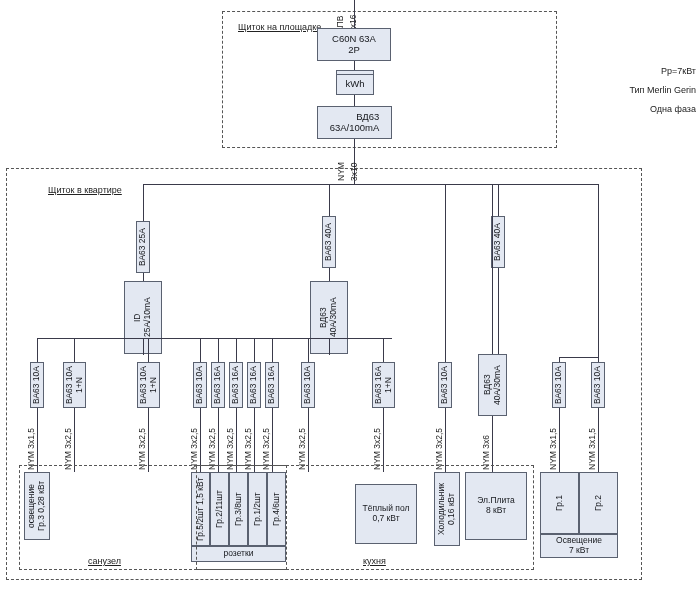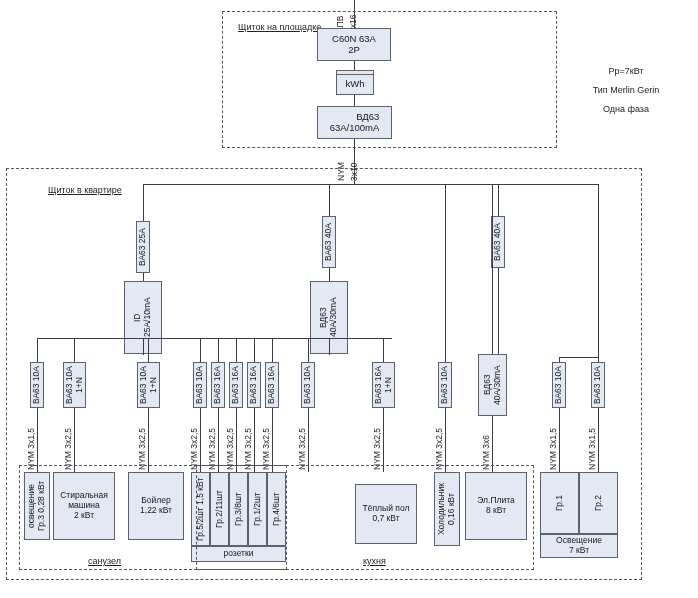--- a/index.html
+++ b/index.html
@@ -1,21 +1,21 @@
 <!DOCTYPE html>
 <html><head>
 <meta charset="utf-8">
 <style>
   html,body{margin:0;padding:0;background:#ffffff;}
   body{width:698px;height:598px;position:relative;font-family:"Liberation Sans","DejaVu Sans",sans-serif;color:#1a1a1a;overflow:hidden;}
   #root{position:absolute;left:0;top:0;width:698px;height:598px;}
 
   .dash{position:absolute;border:1px dashed #555;box-sizing:border-box;}
   .lbl{position:absolute;font-size:9px;color:#222;white-space:nowrap;text-decoration:underline;}
-  .note{position:absolute;font-size:9px;color:#222;white-space:nowrap;text-align:center;}
+  .note{position:absolute;font-size:9px;color:#222;white-space:nowrap;text-align:right;}
 
   
   .w{position:absolute;background:#3a3a4a;}
   .wv{width:1px;}
   .wh{height:1px;}
 
   
   .bx{position:absolute;box-sizing:border-box;border:1px solid #5a6170;background:#e3e8f2;
       display:flex;align-items:center;justify-content:center;text-align:center;
       font-size:8.5px;line-height:1.15;color:#15171c;}
@@ -99,31 +99,26 @@
   <div class="w wv" style="left:37px;top:408px;height:64px;"></div>
   <div class="cab" style="left:26px;top:412px;height:58px;">NYM 3x1,5</div>
   <div class="bx vt" style="left:24px;top:472px;width:26px;height:68px;">освещение
 Гр.3 0,28 кВт</div>
 
   <div class="w wv" style="left:74px;top:338px;height:24px;"></div>
   <div class="bx vt" style="left:63px;top:362px;width:23px;height:46px;">ВА63 10А
 1+N</div>
   <div class="w wv" style="left:74px;top:408px;height:64px;"></div>
   <div class="cab" style="left:63px;top:412px;height:58px;">NYM 3x2,5</div>
-  <div class="bx" style="left:53px;top:472px;width:62px;height:68px;white-space:pre-line;">Стиральная
-машина
-2 кВт</div>
 
   <div class="w wv" style="left:148px;top:338px;height:24px;"></div>
   <div class="bx vt" style="left:137px;top:362px;width:23px;height:46px;">ВА63 10А
 1+N</div>
   <div class="w wv" style="left:148px;top:408px;height:64px;"></div>
   <div class="cab" style="left:137px;top:412px;height:58px;">NYM 3x2,5</div>
-  <div class="bx" style="left:128px;top:472px;width:56px;height:68px;white-space:pre-line;">Бойлер
-1,22 кВт</div>
 
   <div class="w wv" style="left:200px;top:338px;height:24px;"></div>
   <div class="bx vt" style="left:193px;top:362px;width:14px;height:46px;">ВА63 10А</div>
   <div class="w wv" style="left:200px;top:408px;height:64px;"></div>
   <div class="cab" style="left:189px;top:412px;height:58px;">NYM 3x2,5</div>
 
   <div class="w wv" style="left:218px;top:338px;height:24px;"></div>
   <div class="bx vt" style="left:211px;top:362px;width:14px;height:46px;">ВА63 16А</div>
   <div class="w wv" style="left:218px;top:408px;height:64px;"></div>
   <div class="cab" style="left:207px;top:412px;height:58px;">NYM 3x2,5</div>

